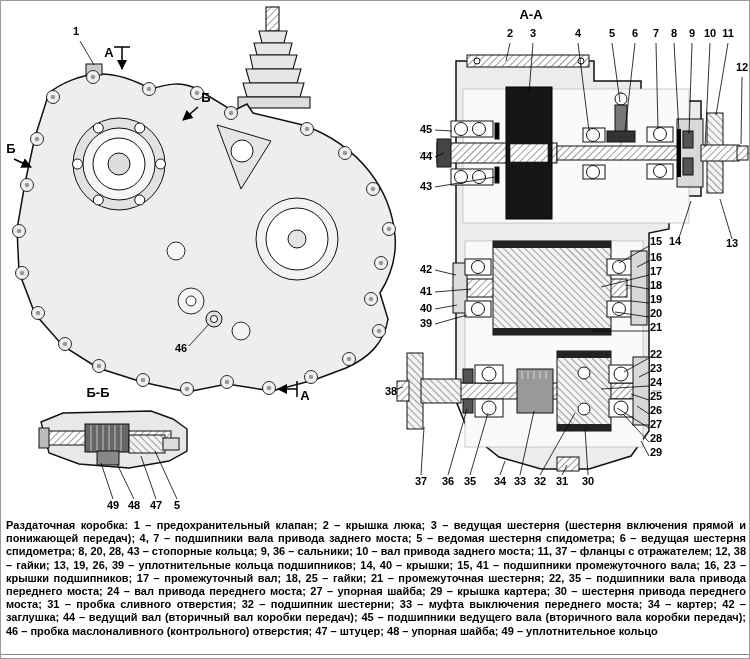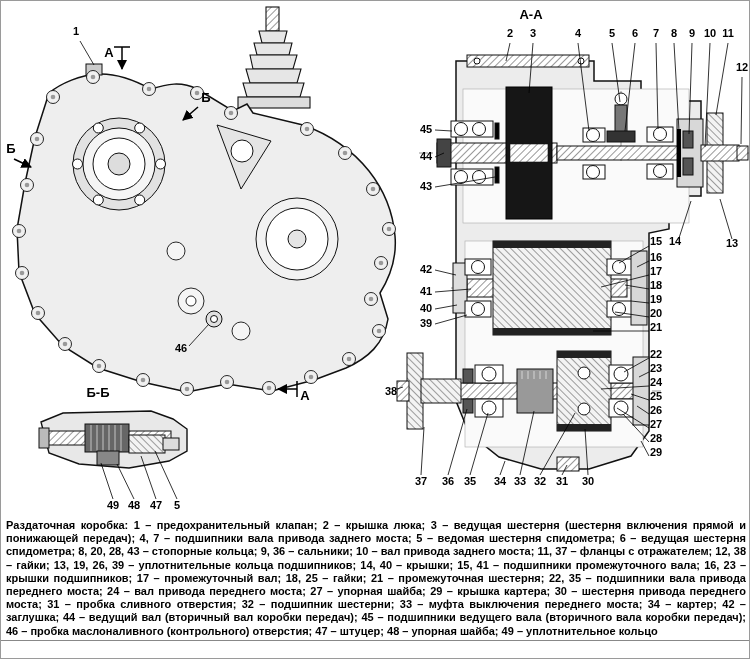--- a/index.html
+++ b/index.html
@@ -2,21 +2,21 @@
 <html><head>
 <meta charset="utf-8">
 <style>
   * { margin:0; padding:0; box-sizing:border-box; }
   html,body { background:#fff; }
   body { width:750px; height:659px; font-family:"Liberation Sans", sans-serif; }
   .page { position:relative; width:750px; height:659px; background:#fff; border:1px solid #9a9a9a; overflow:hidden; }
   svg.diagram { position:absolute; top:0; left:0; display:block; }
   .caption {
     position:absolute; top:515px; left:0; width:750px;
-    padding:3px 5px 2px 5px;
+    padding:3px 5px 16px 5px;
     font-weight:bold; font-size:11px; line-height:13.2px;
     color:#000; text-align:justify;
     border-bottom:1px solid #888;
   }
   .callout { font:bold 11px "Liberation Sans", sans-serif; text-anchor:middle; fill:#000; }
   .sec-title, .sec { font:bold 13px "Liberation Sans", sans-serif; text-anchor:middle; fill:#000; }
   .leader { stroke:#000; stroke-width:0.8; fill:none; }
   .secline { stroke:#000; stroke-width:1.5; fill:none; }
   .cl { stroke:#777; stroke-width:0.8; stroke-dasharray:9 3 2 3; fill:none; }
 </style>

